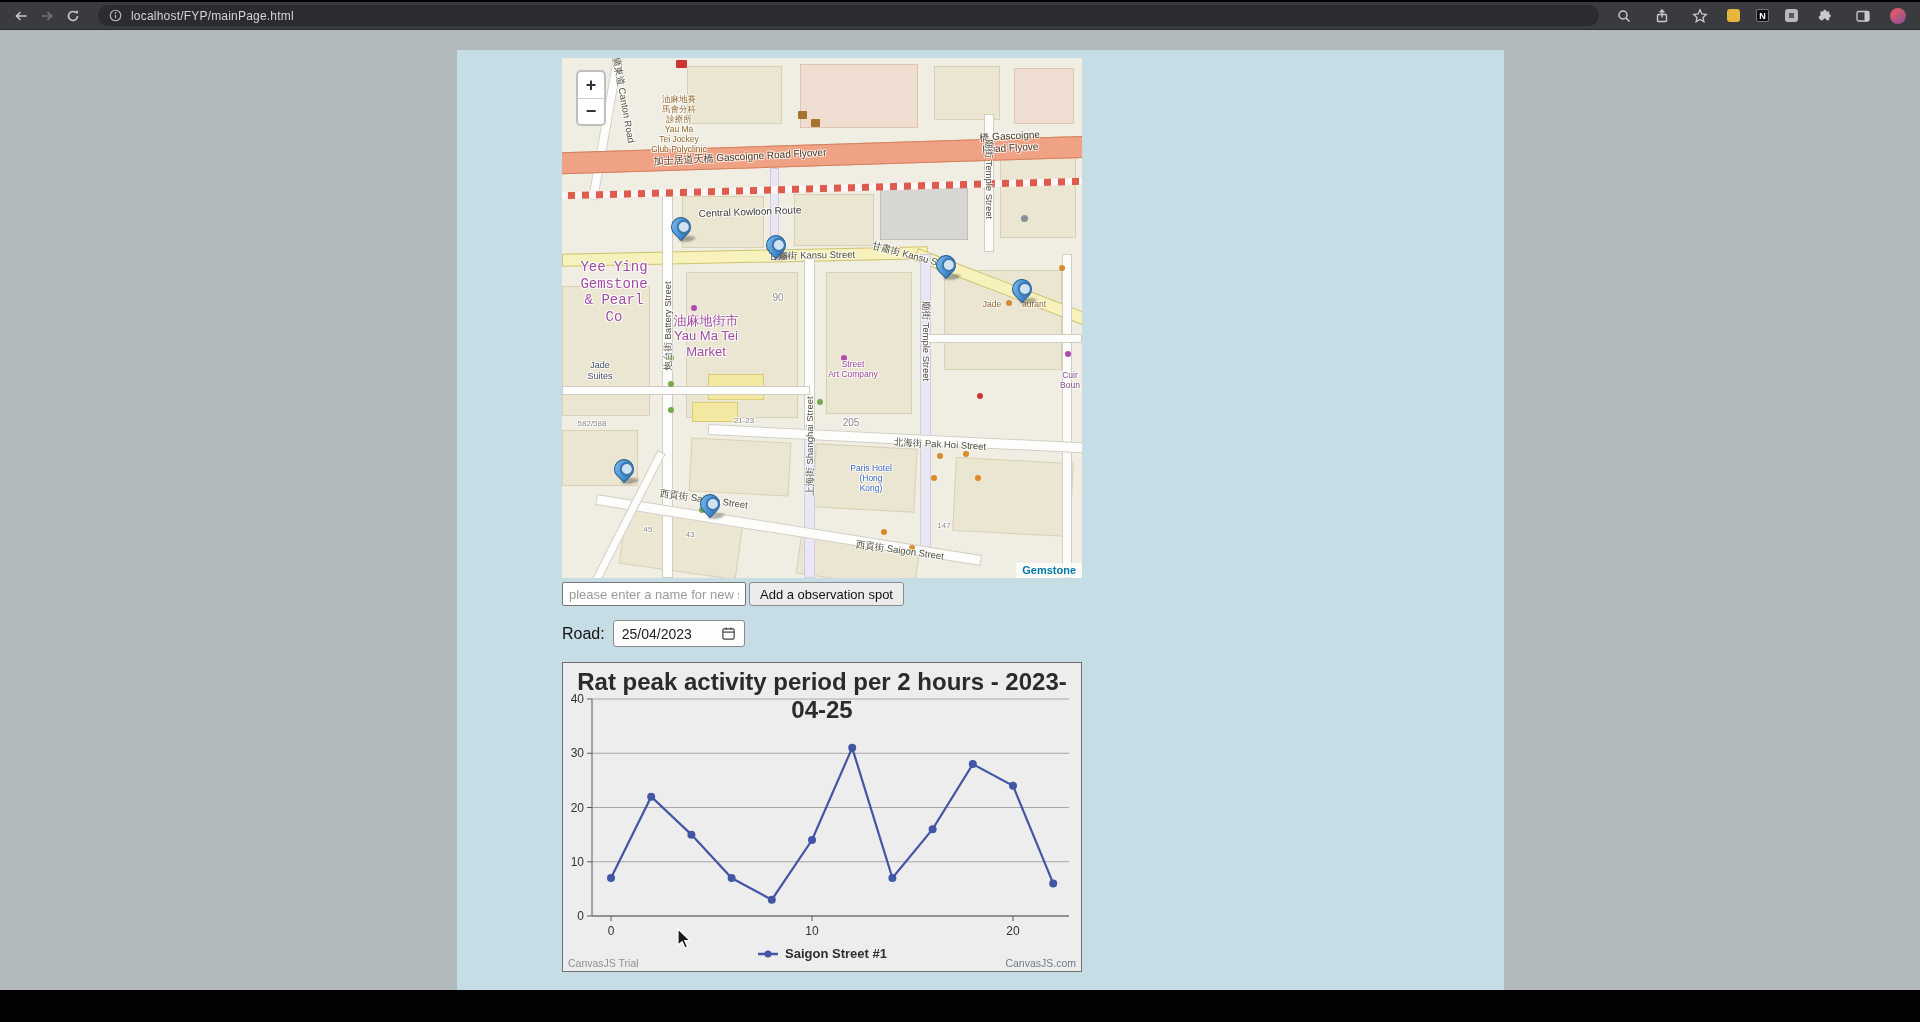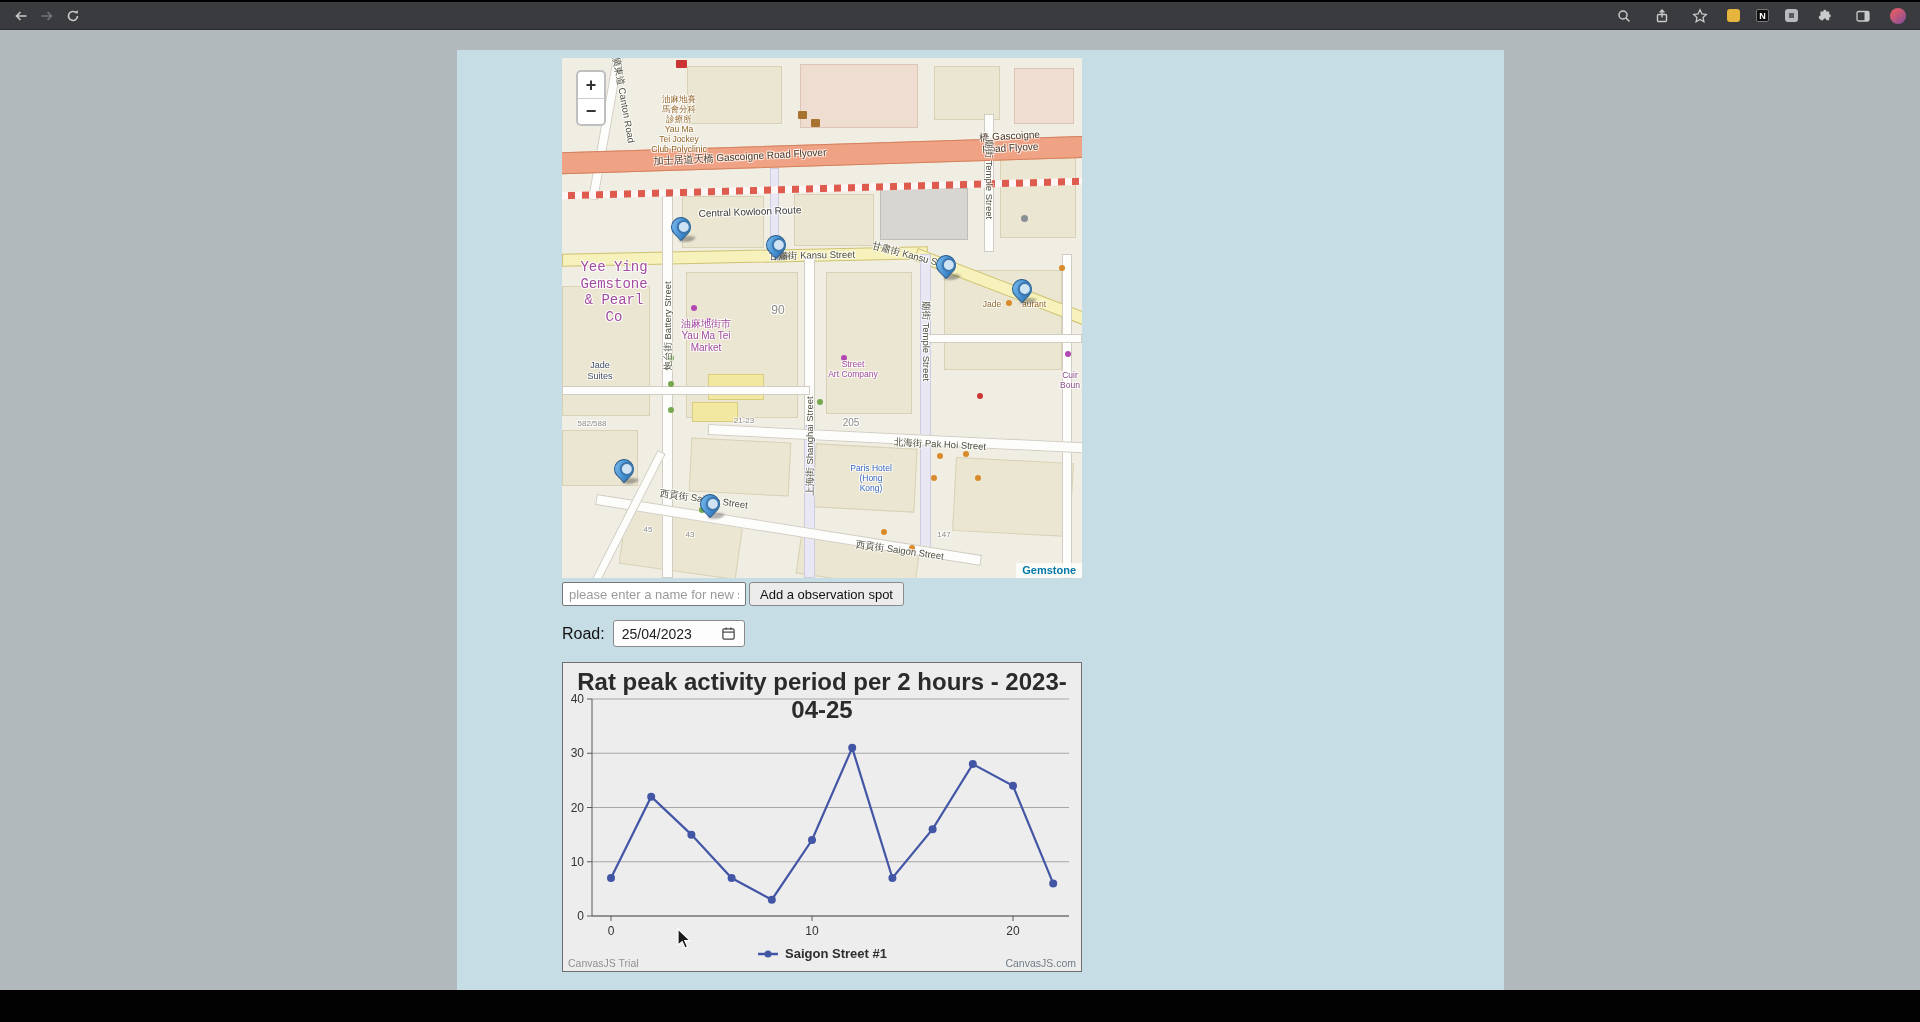--- a/index.html
+++ b/index.html
@@ -74,20 +74,28 @@
   <div class="tbtn">
     <svg width="16" height="16" viewBox="0 0 16 16" opacity="0.4">
         <path d="M2.5 8H12.5 M8.5 4 L12.5 8 L8.5 12" fill="none" stroke="#c9cacc" stroke-width="1.6"></path>
       </svg>
   </div>
   <div class="tbtn">
     <svg width="16" height="16" viewBox="0 0 16 16">
         <path d="M12.5 8a4.5 4.5 0 1 1-1.3-3.2" fill="none" stroke="#c9cacc" stroke-width="1.6"></path>
         <path d="M12.9 2.2l-.2 3.6-3.4-1.2z" fill="#c9cacc"></path>
       </svg>
+  </div>
+  <div class="addr">
+    <svg width="15" height="15" viewBox="0 0 16 16">
+        <circle cx="8" cy="8" r="5.6" fill="none" stroke="#b4b5b7" stroke-width="1.3"></circle>
+        <line x1="8" y1="7.3" x2="8" y2="10.8" stroke="#b4b5b7" stroke-width="1.3"></line>
+        <circle cx="8" cy="5.2" r="0.9" fill="#b4b5b7"></circle>
+      </svg>
+    <span class="addr-url">localhost/FYP/mainPage.html</span>
   </div>
   <div class="right-icons">
     <div class="tbtn">
       <svg width="16" height="16" viewBox="0 0 16 16">
           <circle cx="7" cy="7" r="4" fill="none" stroke="#c9cacc" stroke-width="1.5"></circle>
           <line x1="10" y1="10" x2="13.5" y2="13.5" stroke="#c9cacc" stroke-width="1.5"></line>
         </svg>
     </div>
     <div class="tbtn">
       <svg width="16" height="16" viewBox="0 0 16 16">
@@ -187,40 +195,40 @@
         <div class="map-label" style="left: 117px; top: 66px; font-size: 8.5px; color: rgb(148, 104, 46); transform: translate(-50%, -50%) rotate(0deg);">油麻地賽
 馬會分科
 診療所
 Yau Ma
 Tei Jockey
 Club Polyclinic</div>
         <div class="map-label" style="left: 52px; top: 234px; font-size: 14px; color: rgb(162, 75, 162); transform: translate(-50%, -50%) rotate(0deg); font-family: Liberation Mono, monospace;">Yee Ying
 Gemstone
 &amp; Pearl
 Co</div>
-        <div class="map-label" style="left: 144px; top: 278px; font-size: 10px; color: rgb(162, 75, 162); transform: translate(-50%, -50%) rotate(0deg);">油麻地街市
+        <div class="map-label" style="left: 144px; top: 278px; font-size: 13px; color: rgb(162, 75, 162); transform: translate(-50%, -50%) rotate(0deg);">油麻地街市
 Yau Ma Tei
 Market</div>
         <div class="map-label" style="left: 38px; top: 313px; font-size: 9px; color: rgb(68, 80, 110); transform: translate(-50%, -50%) rotate(0deg);">Jade
 Suites</div>
         <div class="map-label" style="left: 291px; top: 311px; font-size: 8.5px; color: rgb(162, 75, 162); transform: translate(-50%, -50%) rotate(0deg);">Street
 Art Company</div>
         <div class="map-label" style="left: 309px; top: 420px; font-size: 8.5px; color: rgb(58, 107, 201); transform: translate(-50%, -50%) rotate(0deg);">Paris Hotel
 (Hong
 Kong)</div>
         <div class="map-label" style="left: 508px; top: 322px; font-size: 8.5px; color: rgb(138, 74, 138); transform: translate(-50%, -50%) rotate(0deg);">Cuir Boun</div>
         <div class="map-label" style="left: 430px; top: 246px; font-size: 8.5px; color: rgb(148, 104, 46); transform: translate(-50%, -50%) rotate(0deg);">Jade</div>
         <div class="map-label" style="left: 472px; top: 246px; font-size: 8.5px; color: rgb(148, 104, 46); transform: translate(-50%, -50%) rotate(0deg);">aurant</div>
         <div class="map-label" style="left: 30px; top: 366px; font-size: 8px; color: rgb(141, 141, 141); transform: translate(-50%, -50%) rotate(0deg);">582/588</div>
         <div class="map-label" style="left: 86px; top: 472px; font-size: 8px; color: rgb(141, 141, 141); transform: translate(-50%, -50%) rotate(0deg);">45</div>
         <div class="map-label" style="left: 128px; top: 477px; font-size: 8px; color: rgb(141, 141, 141); transform: translate(-50%, -50%) rotate(0deg);">43</div>
-        <div class="map-label" style="left: 216px; top: 252px; font-size: 12px; color: rgb(141, 141, 141); transform: translate(-50%, -50%) rotate(0deg);">90</div>
+        <div class="map-label" style="left: 216px; top: 240px; font-size: 10px; color: rgb(141, 141, 141); transform: translate(-50%, -50%) rotate(0deg);">90</div>
         <div class="map-label" style="left: 289px; top: 365px; font-size: 10px; color: rgb(141, 141, 141); transform: translate(-50%, -50%) rotate(0deg); text-align: right;">205</div>
         <div class="map-label" style="left: 182px; top: 363px; font-size: 8px; color: rgb(141, 141, 141); transform: translate(-50%, -50%) rotate(0deg);">21-23</div>
-        <div class="map-label" style="left: 382px; top: 468px; font-size: 8px; color: rgb(141, 141, 141); transform: translate(-50%, -50%) rotate(0deg); margin-top: 9px;">147</div>
+        <div class="map-label" style="left: 382px; top: 468px; font-size: 8px; color: rgb(141, 141, 141); transform: translate(-50%, -50%) rotate(0deg);">147</div>
         <div class="map-poi" style="left: 113.5px; top: 2px; width: 11px; height: 8px; background: rgb(204, 52, 52); border-radius: 1px;"></div>
         <div class="map-poi" style="left: 235.5px; top: 53px; width: 9px; height: 8px; background: rgb(168, 115, 47); border-radius: 1px;"></div>
         <div class="map-poi" style="left: 248.5px; top: 61px; width: 9px; height: 8px; background: rgb(168, 115, 47); border-radius: 1px;"></div>
         <div class="map-poi" style="left: 129px; top: 247px; width: 6px; height: 6px; background: rgb(176, 73, 176); border-radius: 50%;"></div>
         <div class="map-poi" style="left: 143.5px; top: 259.5px; width: 5px; height: 5px; background: rgb(176, 73, 176); border-radius: 50%;"></div>
         <div class="map-poi" style="left: 279px; top: 297px; width: 6px; height: 6px; background: rgb(176, 73, 176); border-radius: 50%;"></div>
         <div class="map-poi" style="left: 503px; top: 293px; width: 6px; height: 6px; background: rgb(176, 73, 176); border-radius: 50%;"></div>
         <div class="map-poi" style="left: 444px; top: 242px; width: 6px; height: 6px; background: rgb(217, 138, 43); border-radius: 50%;"></div>
         <div class="map-poi" style="left: 375px; top: 395px; width: 6px; height: 6px; background: rgb(217, 138, 43); border-radius: 50%;"></div>
         <div class="map-poi" style="left: 401px; top: 393px; width: 6px; height: 6px; background: rgb(217, 138, 43); border-radius: 50%;"></div>

